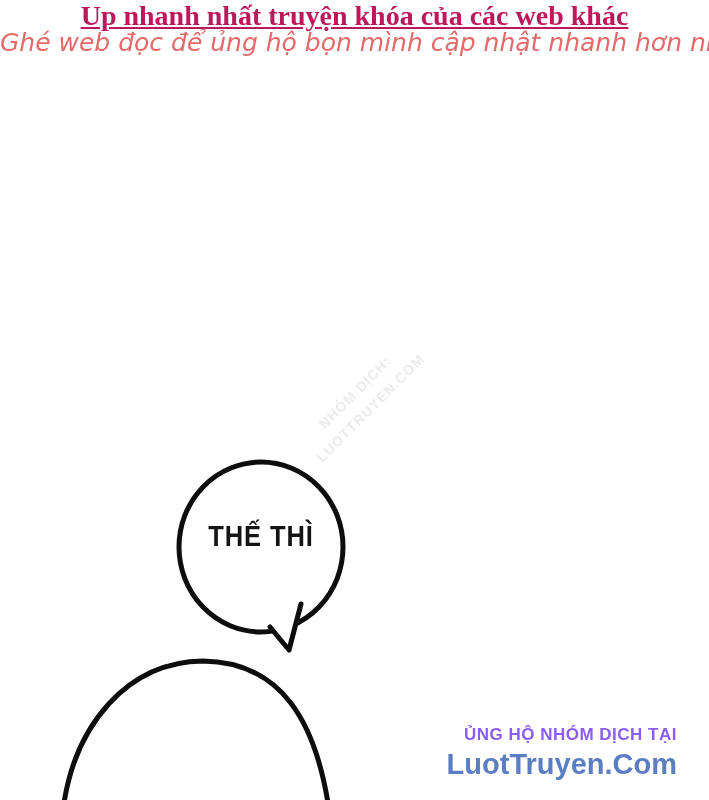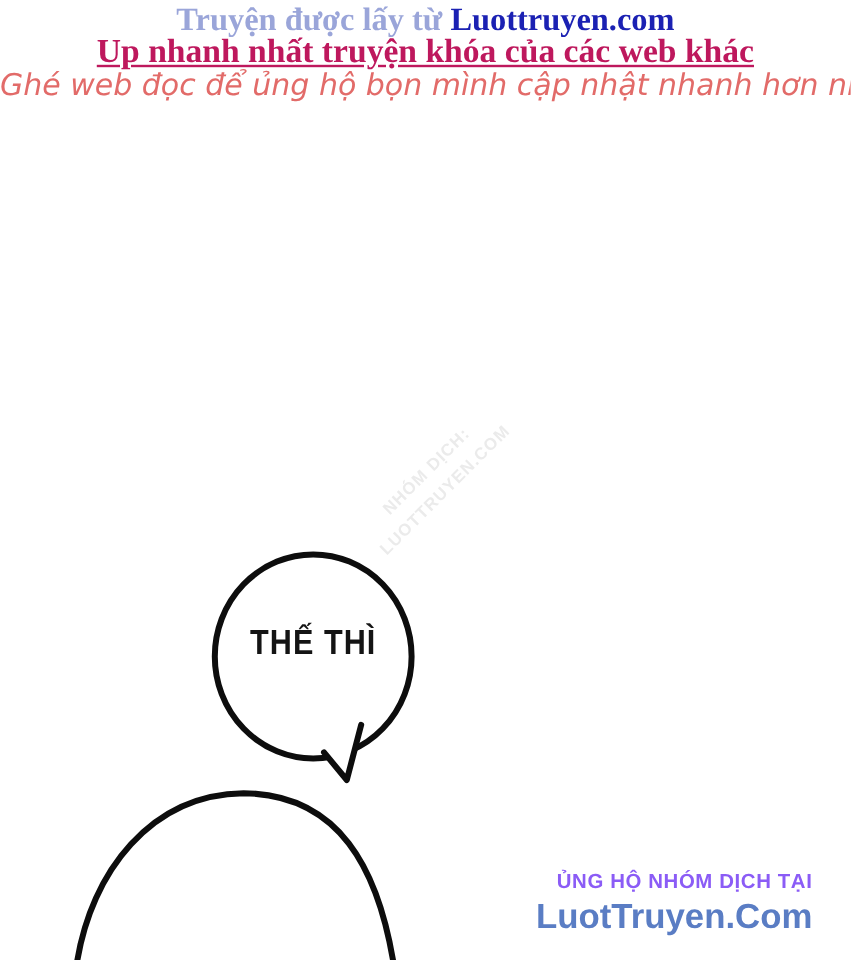--- a/index.html
+++ b/index.html
@@ -120,21 +120,20 @@
     margin-top: 2px;
     white-space: nowrap;
   }
 </style>
 </head>
 <body>
 
 <div id="page">
 
   <div class="header">
-    <div class="hline1"><span>Truyện được lấy từ </span><span class="brand">Luottruyen.com</span></div>
     <div class="hline2">Up nhanh nhất truyện khóa của các web khác</div>
     <div class="hline3">Ghé web đọc để ủng hộ bọn mình cập nhật nhanh hơn nhé</div>
   </div>
 
   <div class="watermark">
     <div>NHÓM DỊCH:</div>
     <div>LUOTTRUYEN.COM</div>
   </div>
 
   <svg class="art" width="709" height="800" viewBox="0 0 709 800">

